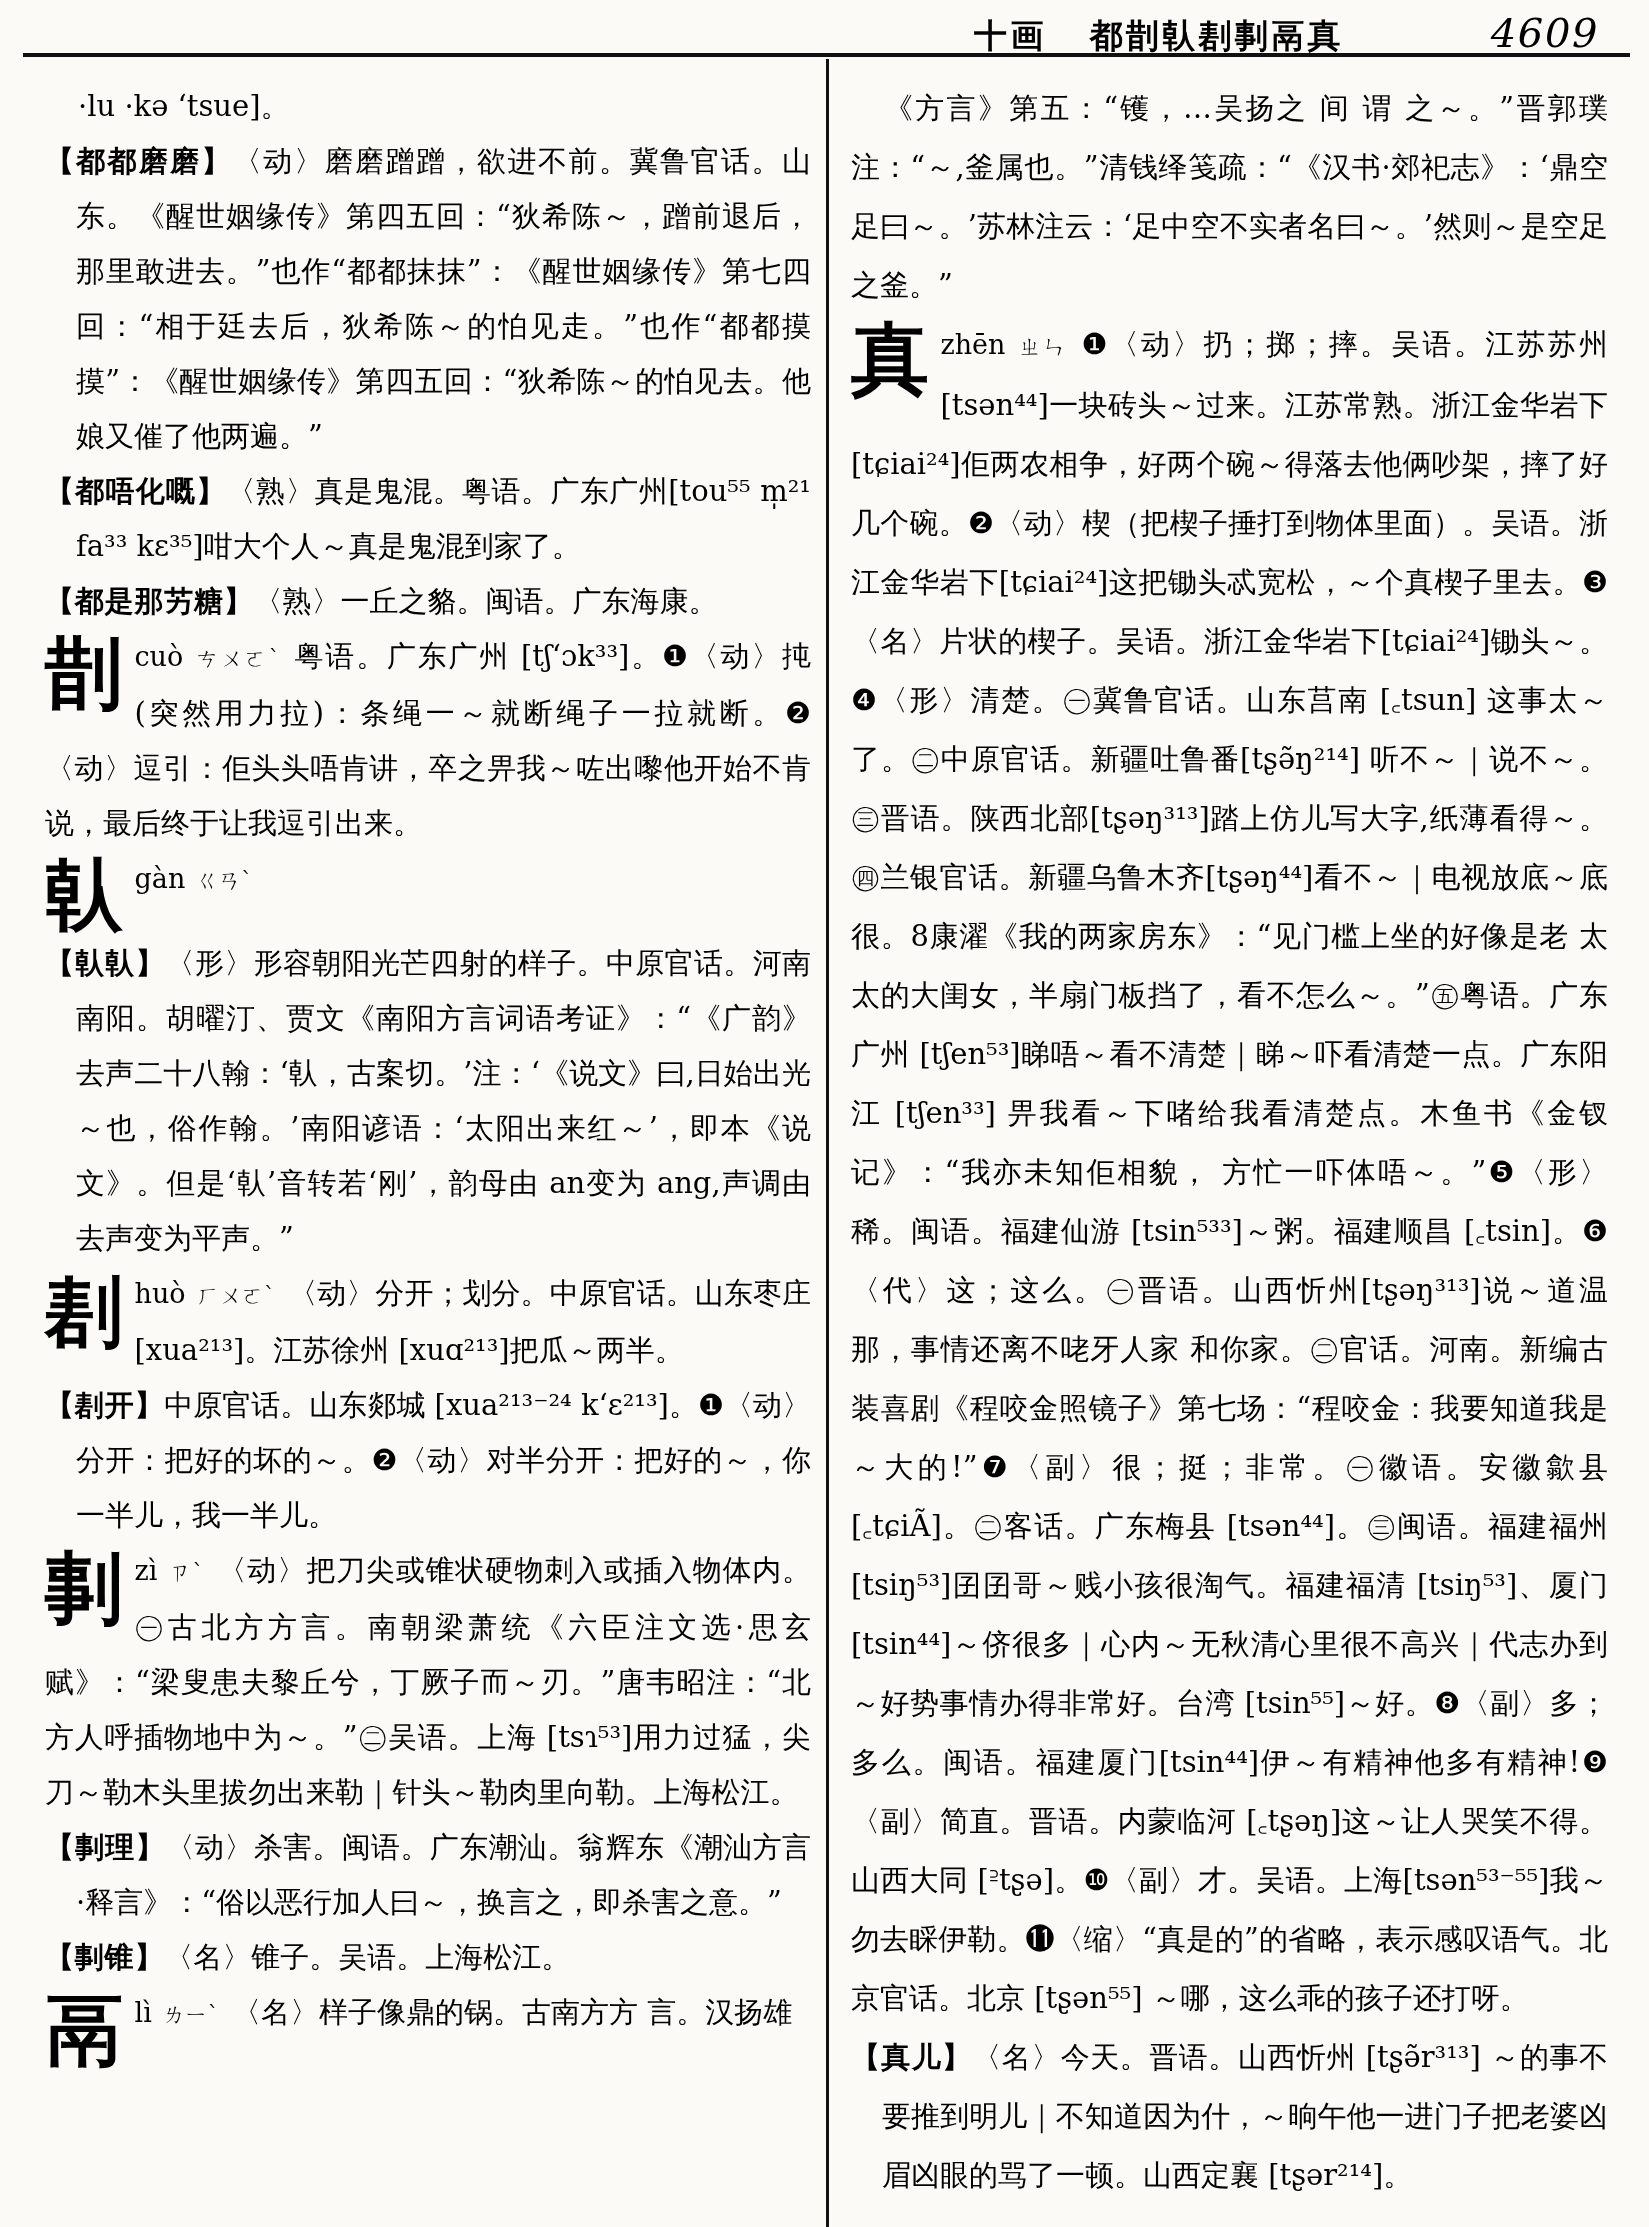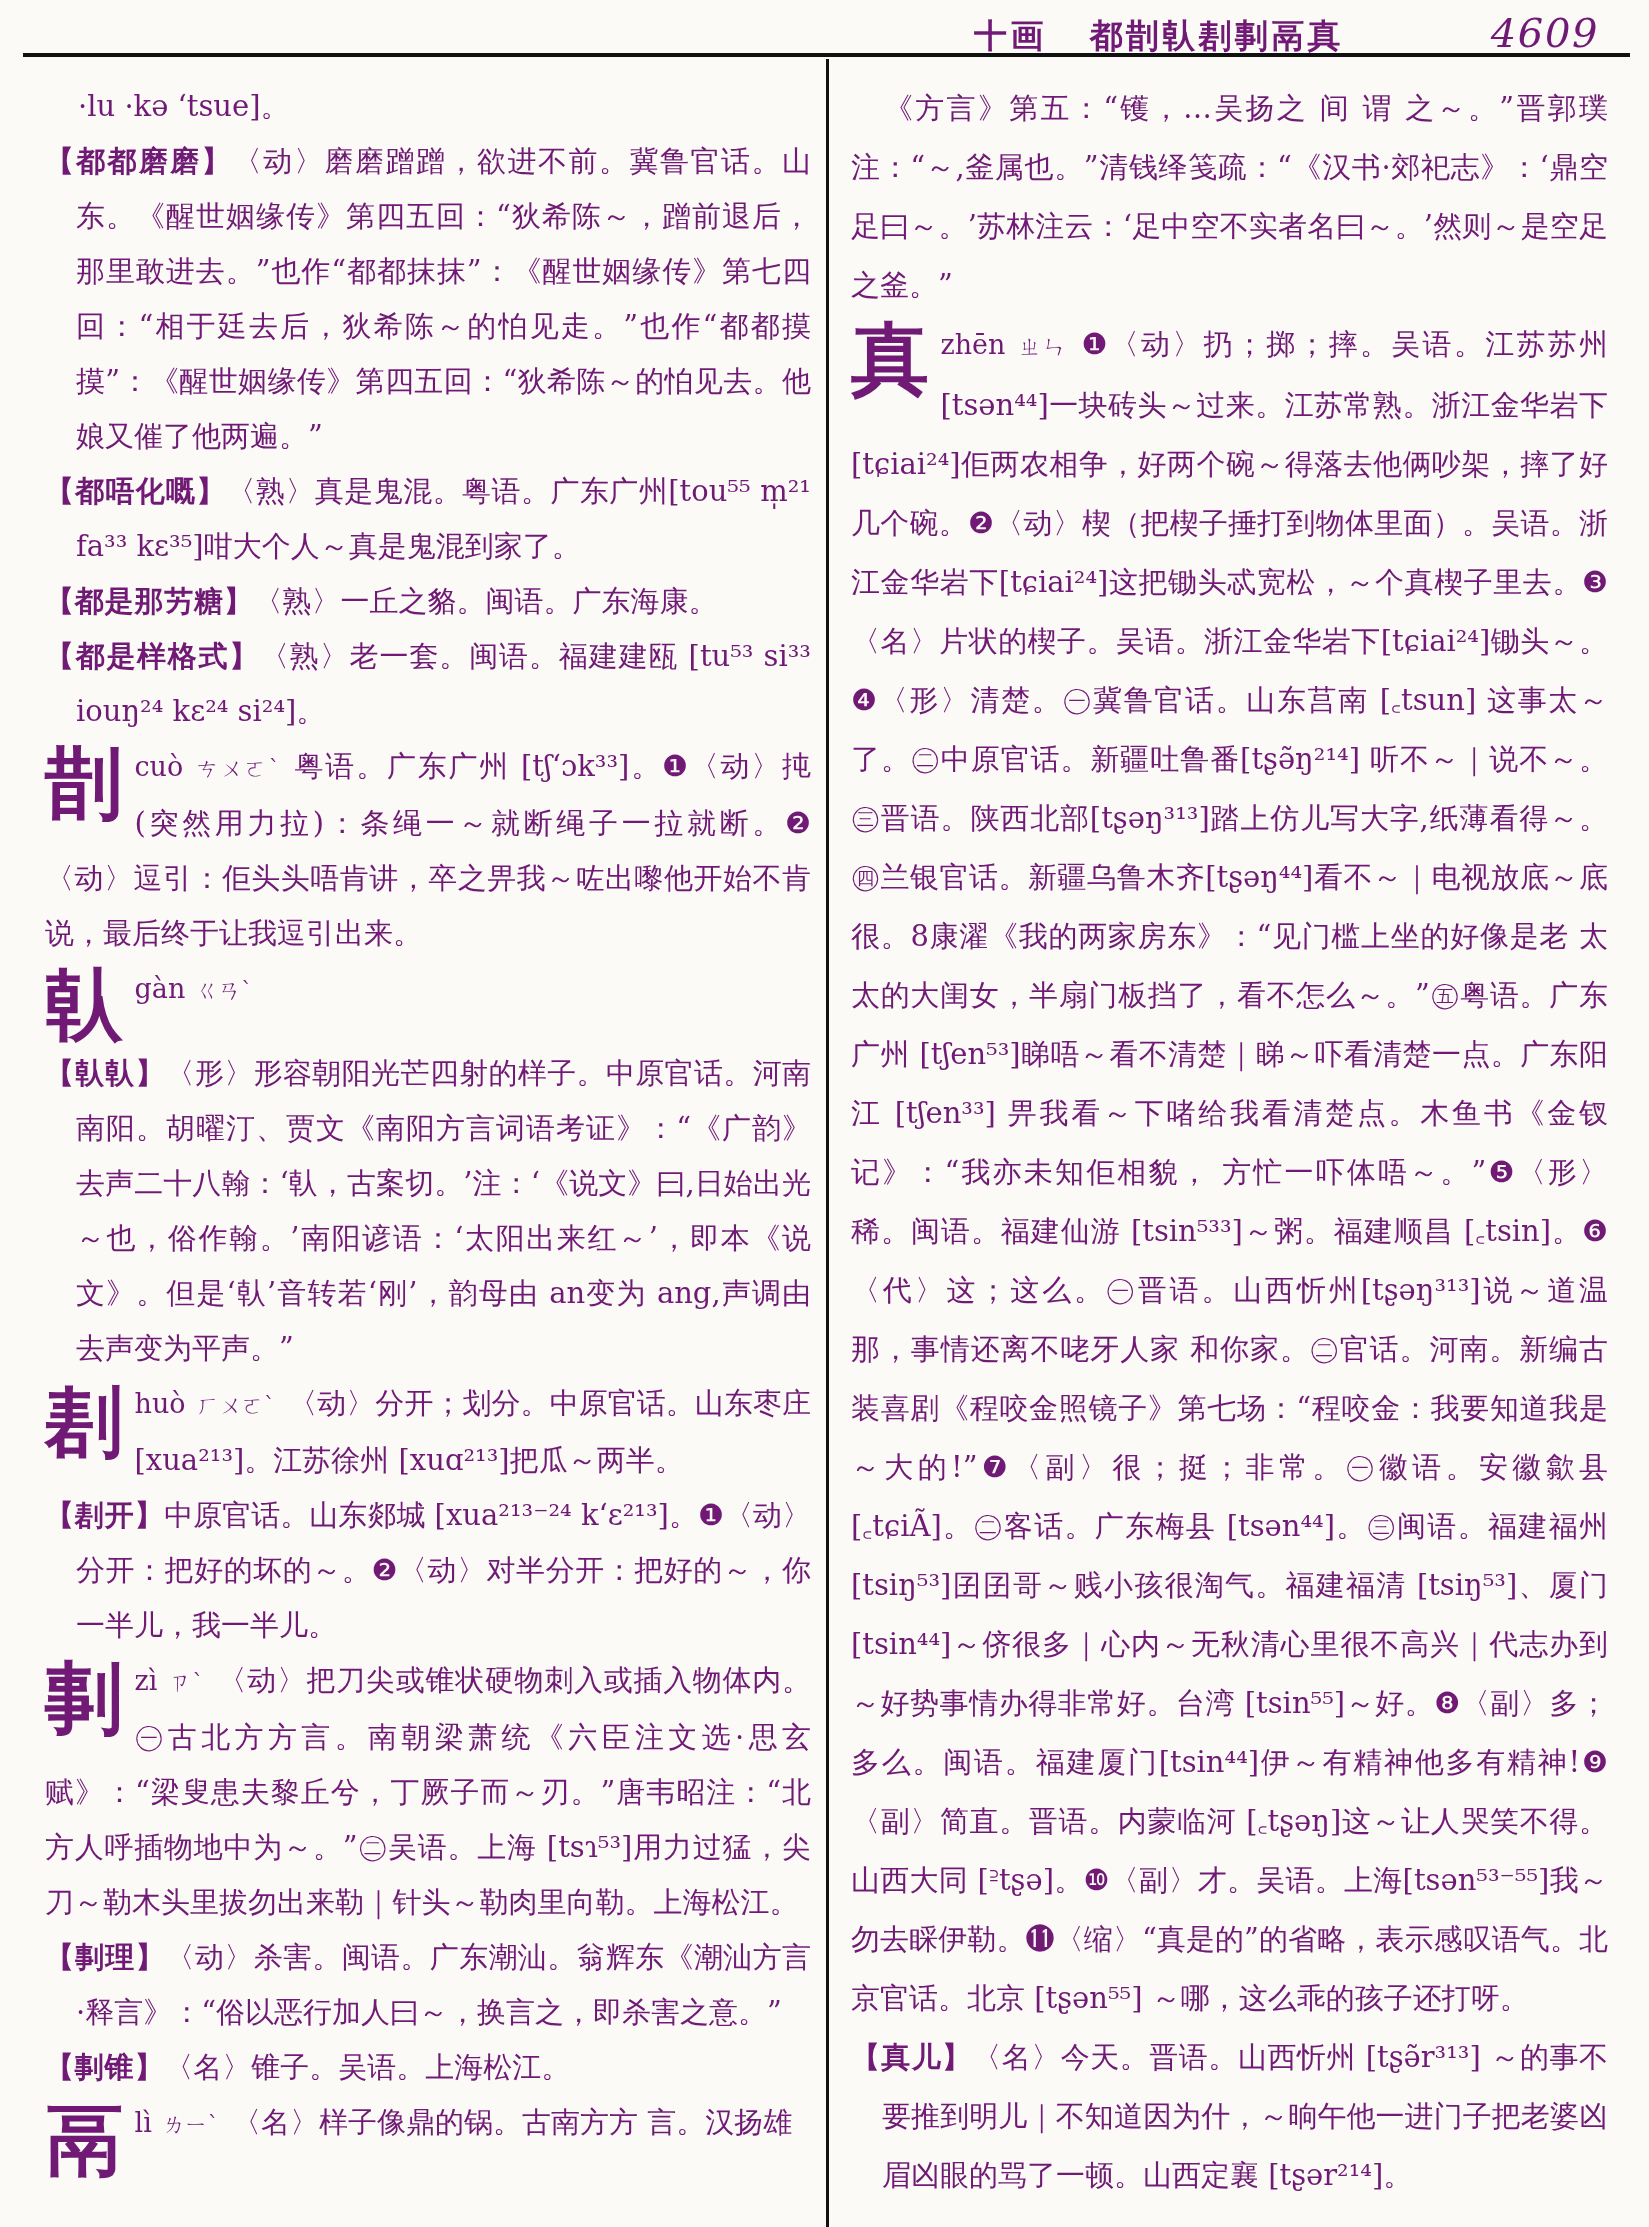--- a/index.html
+++ b/index.html
@@ -2,21 +2,21 @@
 <html style="font-size:13.2px"><head>
 <meta charset="utf-8">
 <style>
   html,body{margin:0;padding:0;background:#e8e6e0;}
   .page{
     position:relative;
     width:1650px;height:2227px;
     background:#fbfaf7;
     overflow:hidden;
     font-family:"DejaVu Serif","Liberation Serif",serif;
-    color:#701a75;
+    color:#000000;
   }
   .header-row{
     position:absolute;top:10px;right:51px;
     display:flex;align-items:baseline;gap:23px;
     white-space:nowrap;
   }
   .header-section,.header-words{
     font-size:33px;font-weight:bold;letter-spacing:3.3px;
   }
   .header-words{margin-left:20px;}
@@ -69,21 +69,20 @@
   <div class="col col-left">
 
     <p class="cont">·lu ·kə ʻtsue]。</p>
 
     <p class="entry"><span class="hw">【都都磨磨】</span><span class="body">〈动〉磨磨蹭蹭，欲进不前。冀鲁官话。山东。《醒世姻缘传》第四五回：“狄希陈～，蹭前退后，那里敢进去。”也作“都都抹抹”：《醒世姻缘传》第七四回：“相于廷去后，狄希陈～的怕见走。”也作“都都摸摸”：《醒世姻缘传》第四五回：“狄希陈～的怕见去。他娘又催了他两遍。”</span></p>
 
     <p class="entry"><span class="hw">【都唔化嘅】</span><span class="body">〈熟〉真是鬼混。粤语。广东广州[tou⁵⁵ m̩²¹ fa³³ kɛ³⁵]咁大个人～真是鬼混到家了。</span></p>
 
     <p class="entry"><span class="hw">【都是那艻糖】</span><span class="body">〈熟〉一丘之貉。闽语。广东海康。</span></p>
 
-    <p class="entry"><span class="hw">【都是样格式】</span><span class="body">〈熟〉老一套。闽语。福建建瓯 [tu⁵³ si³³ iouŋ²⁴ kɛ²⁴ si²⁴]。</span></p>
 
     <div class="hblock">
       <span class="bigchar">剒</span><span class="pinyin">cuò</span><span class="zhuyin">ㄘㄨㄛˋ</span><span class="body">粤语。广东广州 [tʃʻɔk³³]。❶〈动〉扽(突然用力拉)：条绳一～就断绳子一拉就断。❷〈动〉逗引：佢头头唔肯讲，卒之畀我～咗出嚟他开始不肯说，最后终于让我逗引出来。</span>
     </div>
 
     <div class="hblock">
       <span class="bigchar">倝</span><span class="pinyin">gàn</span><span class="zhuyin">ㄍㄢˋ</span><span class="body"></span>
     </div>
 
     <p class="entry"><span class="hw">【倝倝】</span><span class="body">〈形〉形容朝阳光芒四射的样子。中原官话。河南南阳。胡曜汀、贾文《南阳方言词语考证》：“《广韵》去声二十八翰：‘倝，古案切。’注：‘《说文》曰,日始出光～也，俗作翰。’南阳谚语：‘太阳出来红～’，即本《说文》。但是‘倝’音转若‘刚’，韵母由 an变为 ang,声调由去声变为平声。”</span></p>

